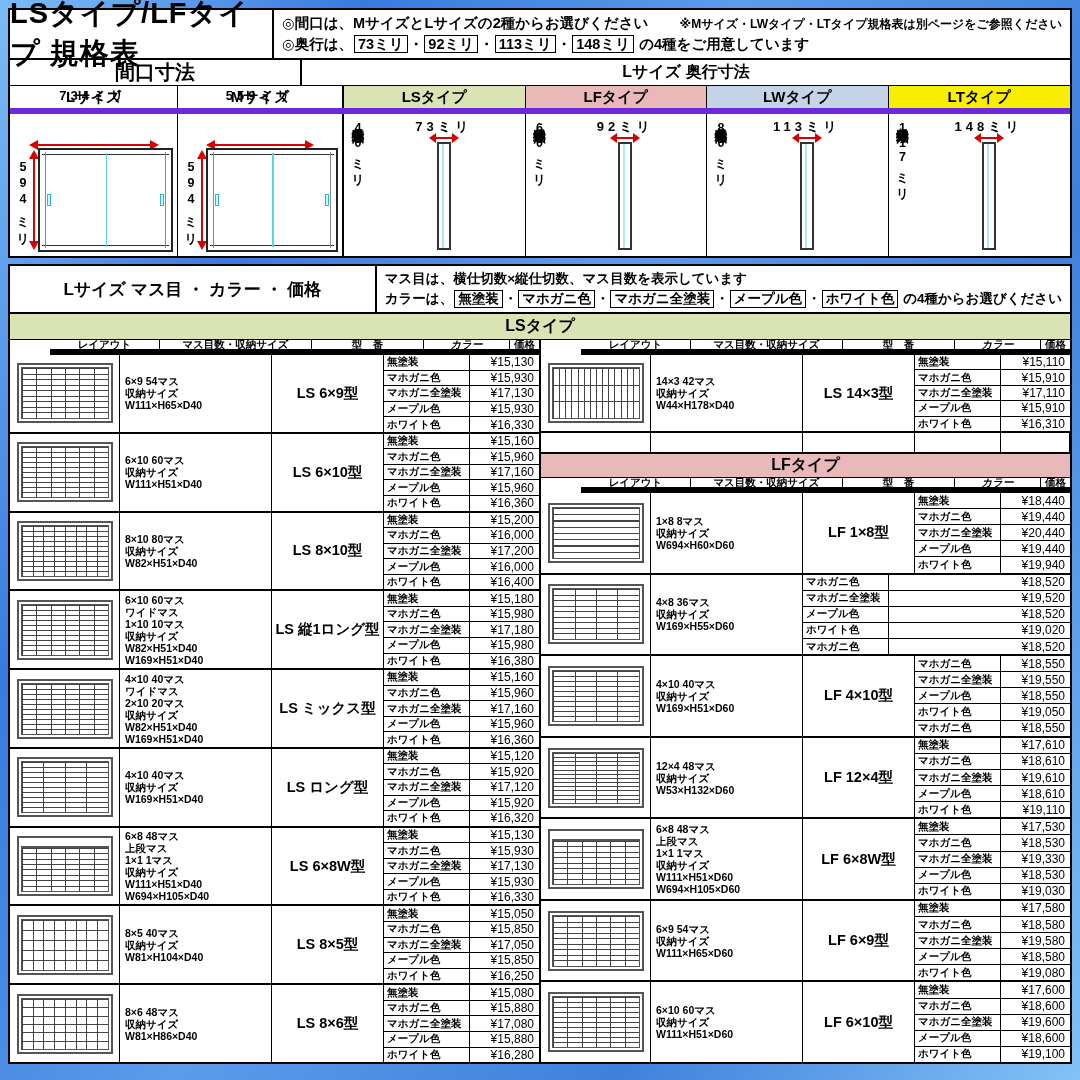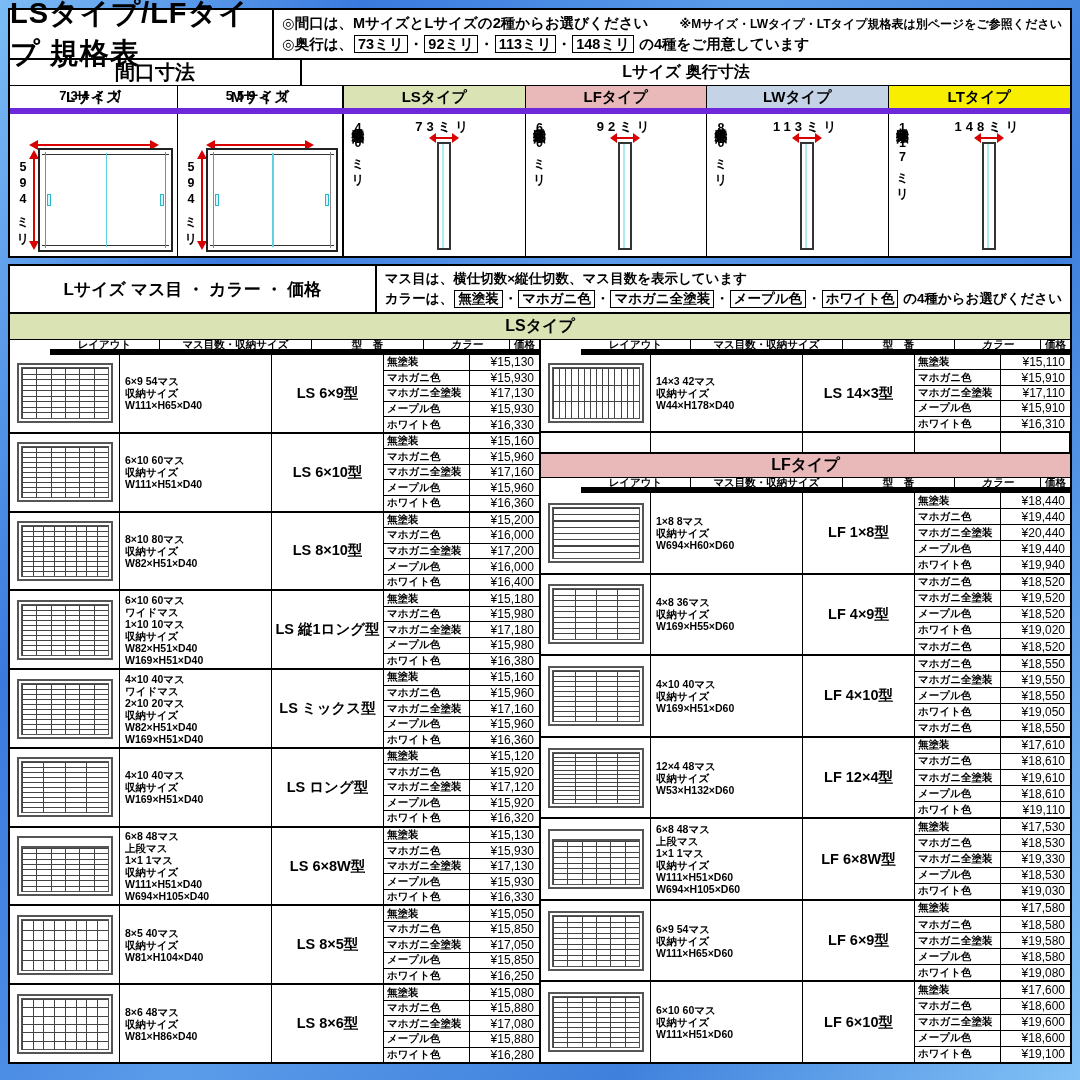--- a/index.html
+++ b/index.html
@@ -642,21 +642,20 @@
           <div class="pcell cell-layout">
             <div class="thumb">
               <div class="tgrid" style="background-image: repeating-linear-gradient(to right, rgb(68, 68, 68) 0px, rgb(68, 68, 68) 1px, transparent 1px, transparent 25%), repeating-linear-gradient(rgb(68, 68, 68) 0px, rgb(68, 68, 68) 1px, transparent 1px, transparent 11.111%);"></div>
             </div>
           </div>
           <div class="pcell cell-desc">
             <div>4×8  36マス</div>
             <div>収納サイズ</div>
             <div>W169×H55×D60</div>
           </div>
-          <div class="pcell cell-model">LF 4×9型</div>
           <div class="cell-colors">
             <div class="crow">
               <div class="ccolor">マホガニ色</div>
               <div class="cprice">¥18,520</div>
             </div>
             <div class="crow">
               <div class="ccolor">マホガニ全塗装</div>
               <div class="cprice">¥19,520</div>
             </div>
             <div class="crow">

